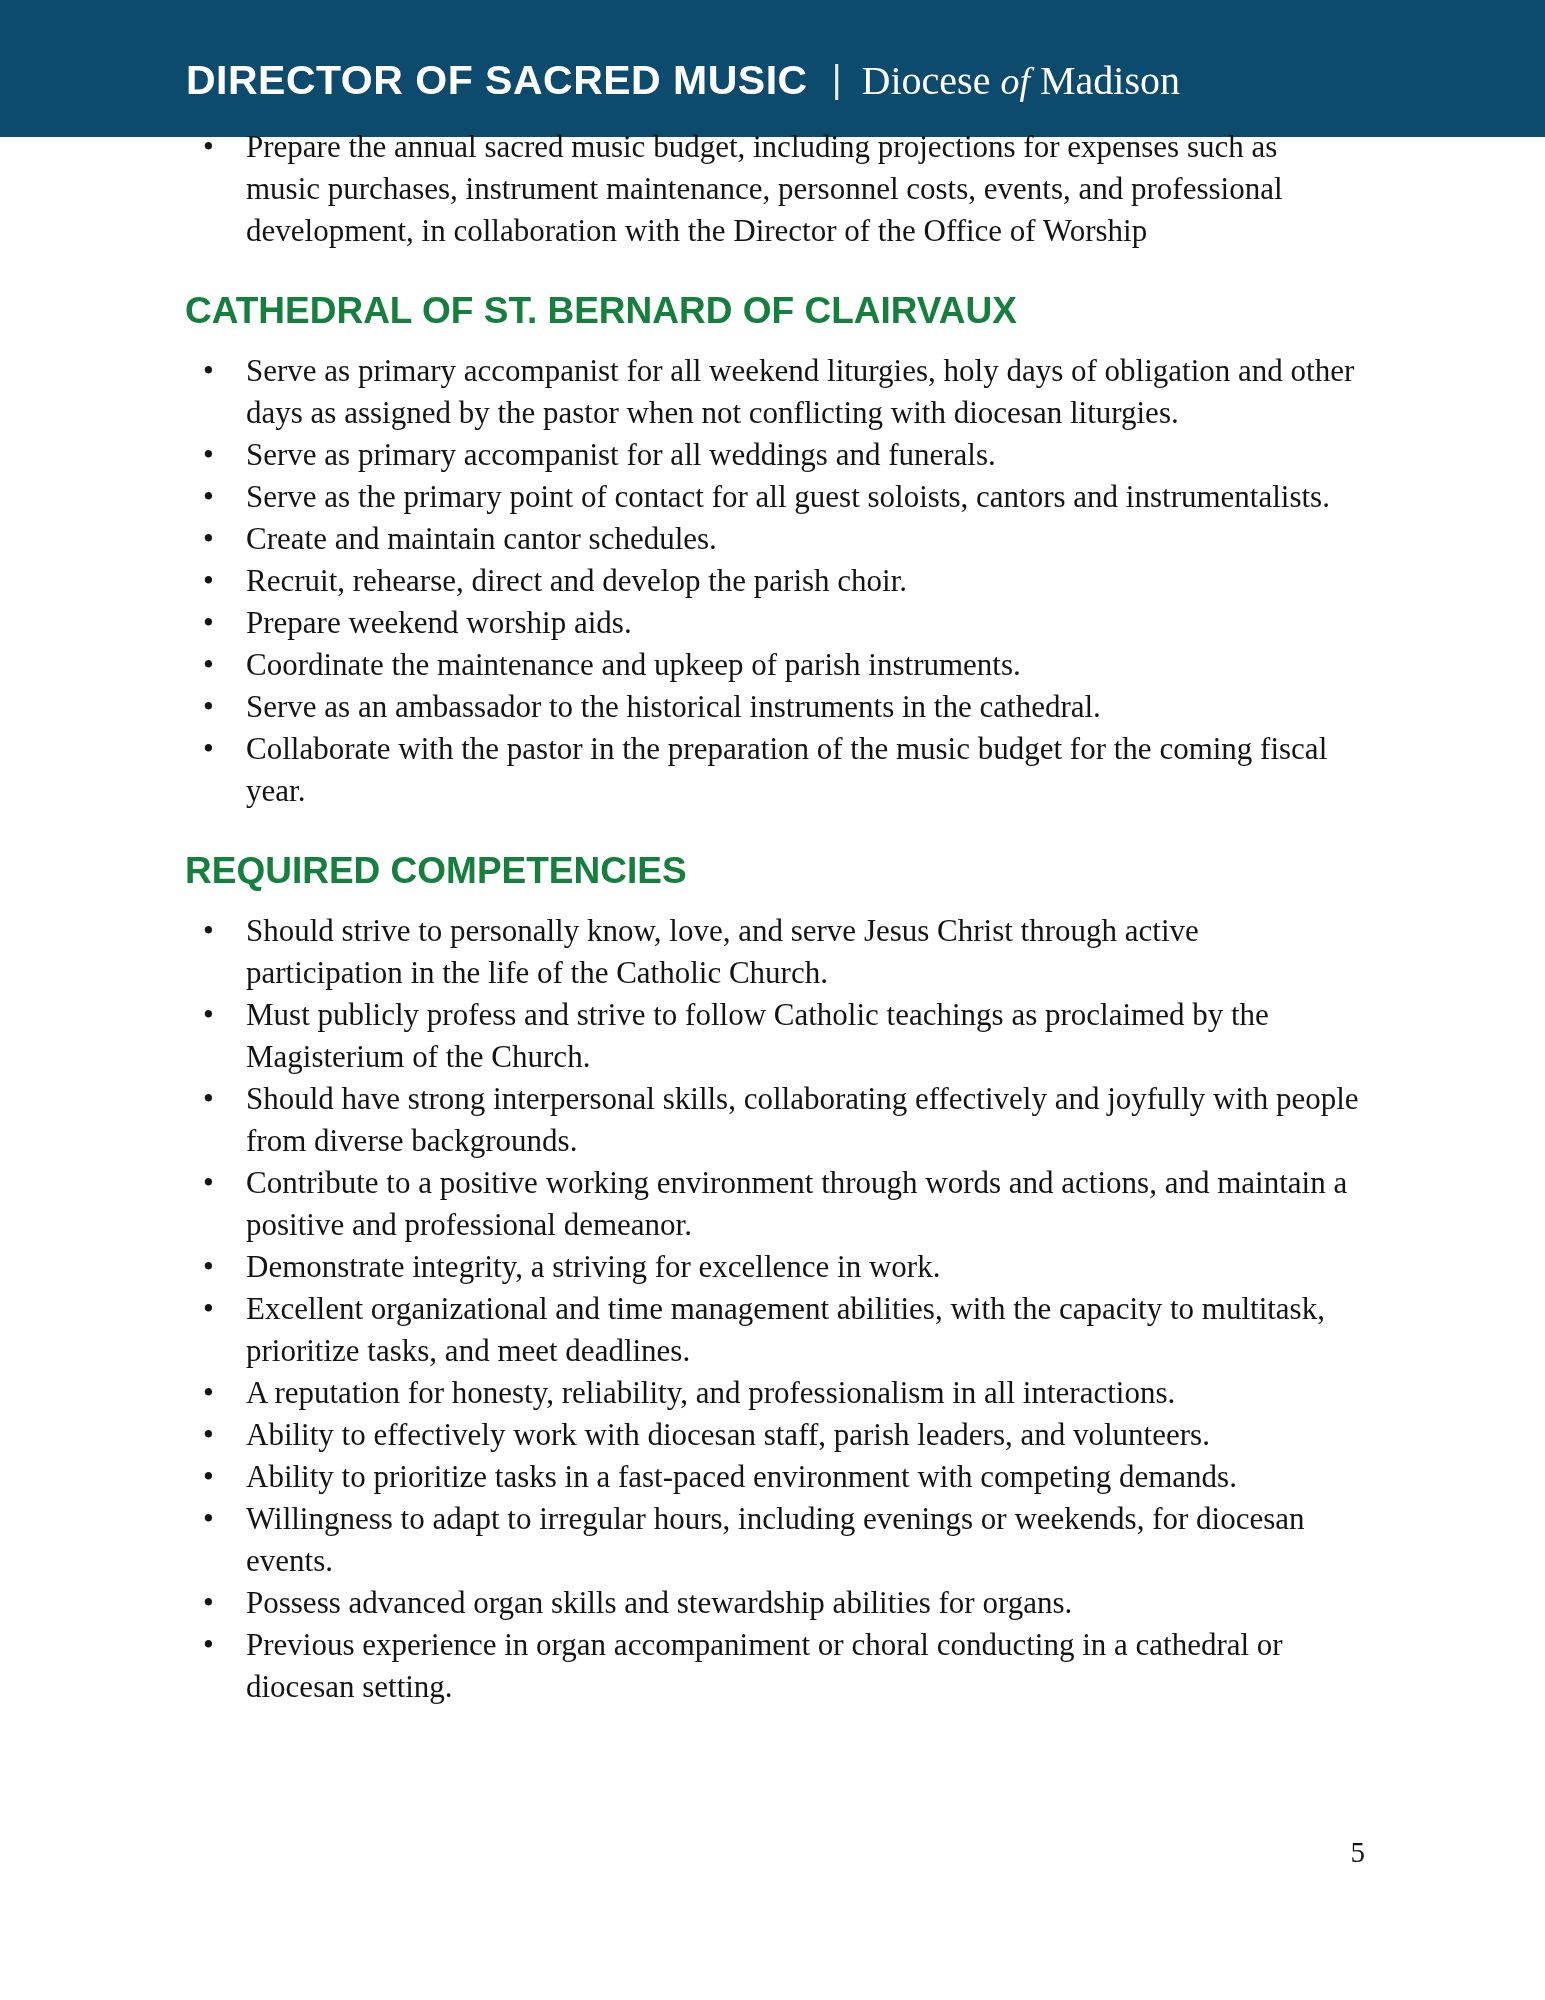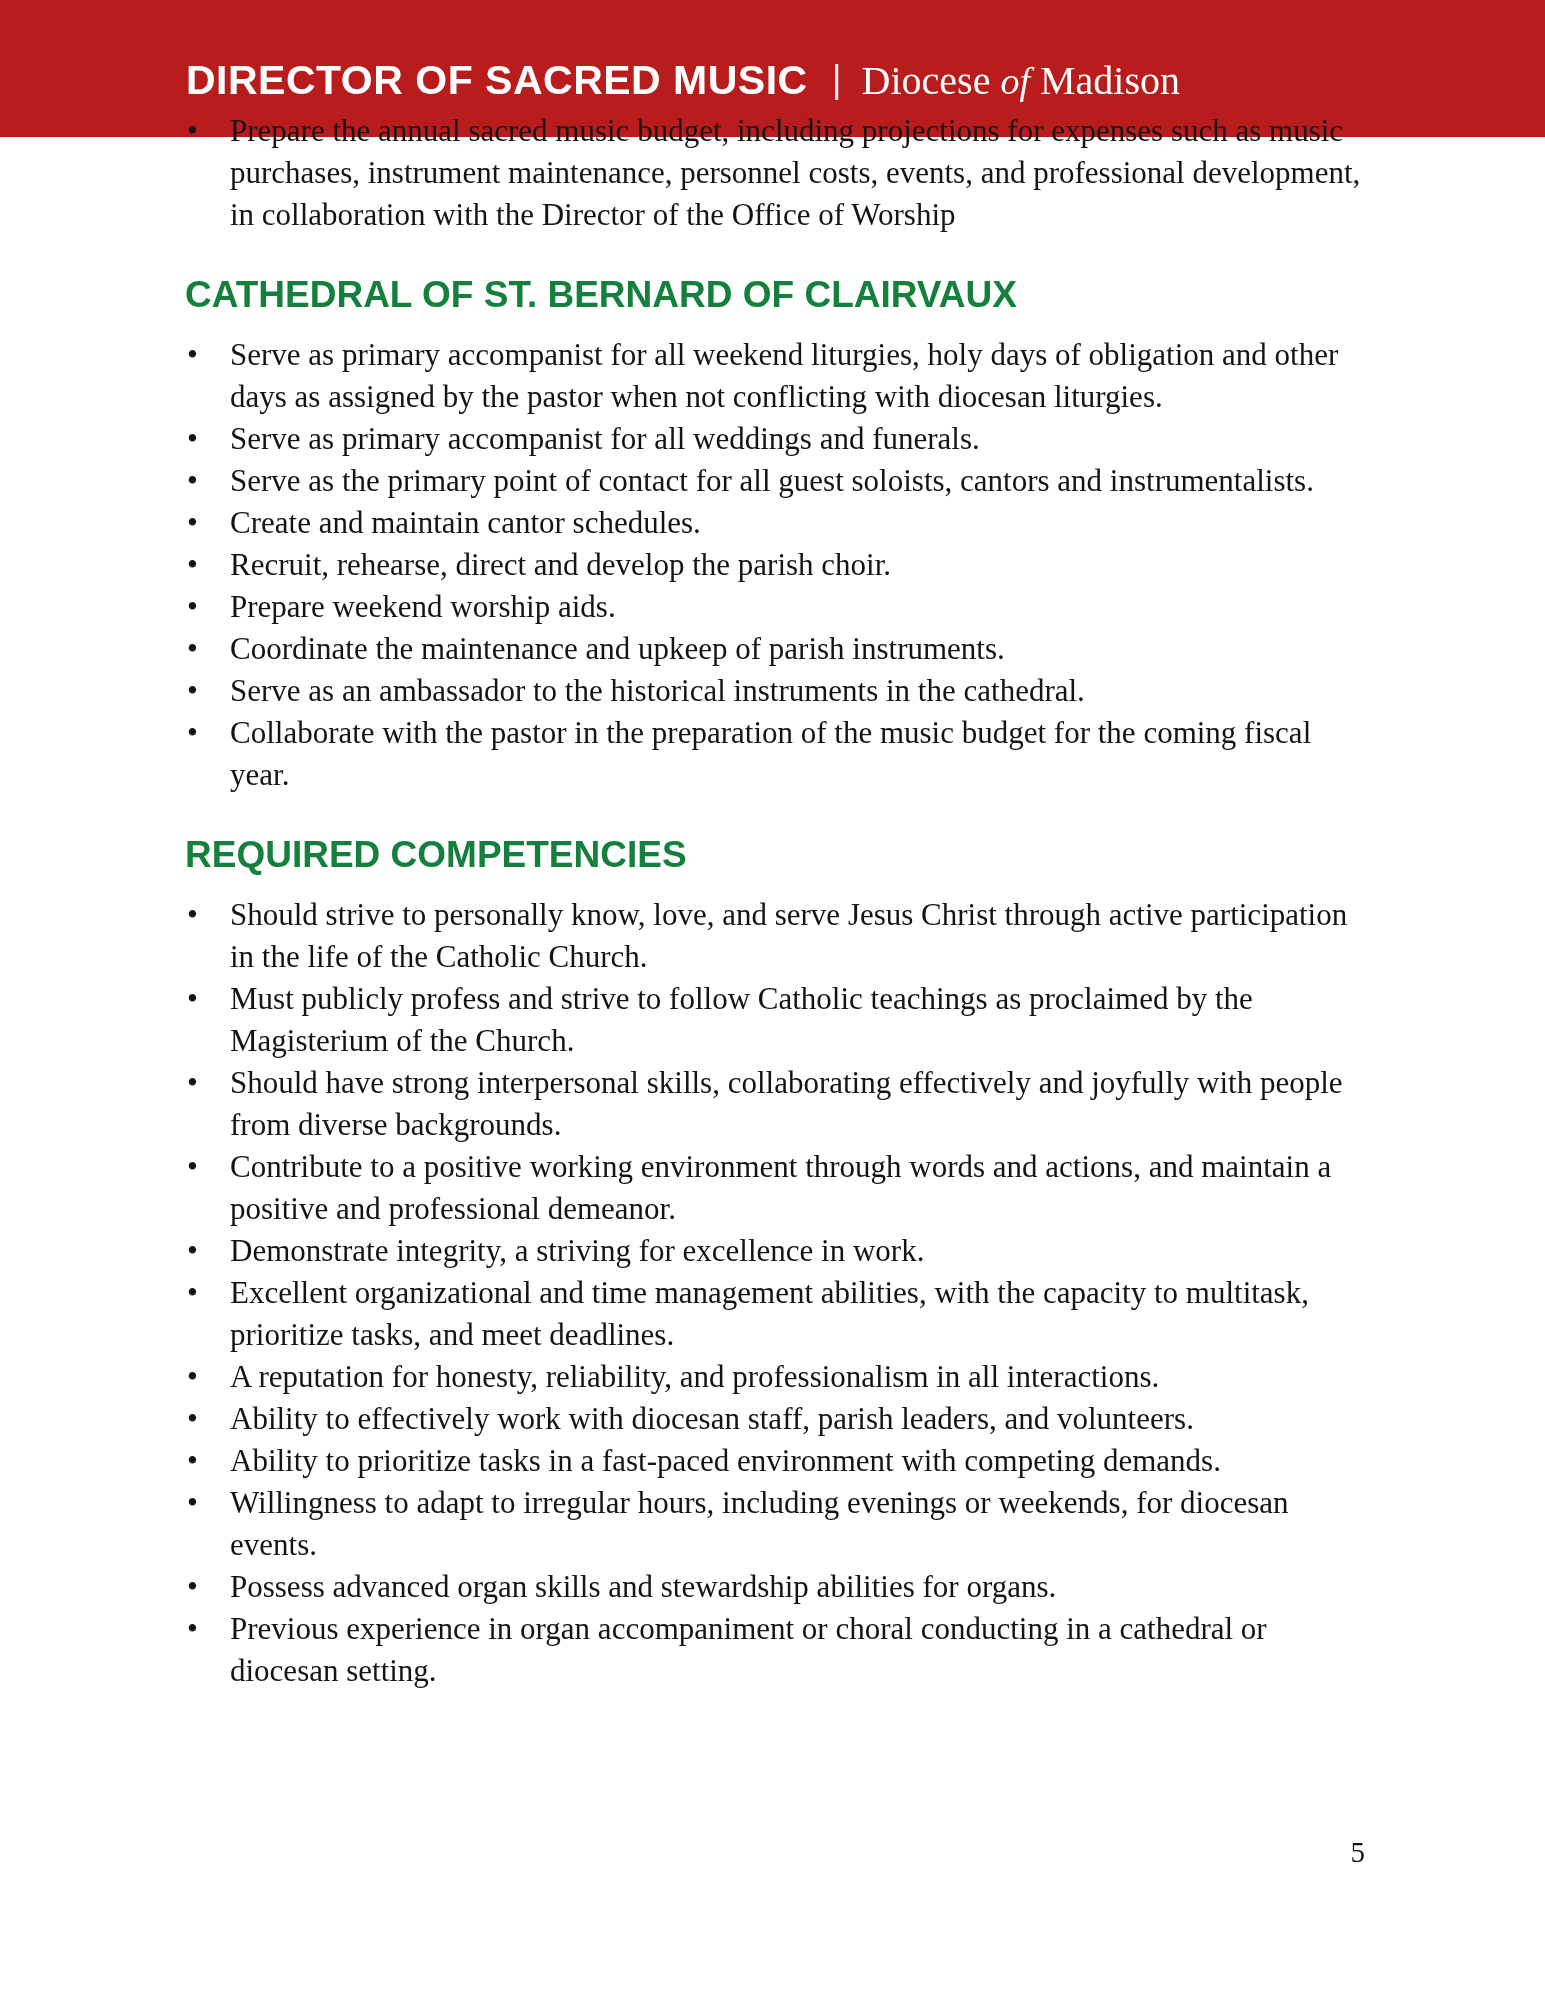--- a/index.html
+++ b/index.html
@@ -15,21 +15,21 @@
     overflow: hidden;
     font-family: "Liberation Serif", serif;
     color: #141414;
   }
   
   .topbar {
     position: absolute;
     top: 0; left: 0;
     width: 100%;
     height: 137px;
-    background: #b91c1c;
+    background: #0c4a6e;
   }
   .topbar-text {
     position: absolute;
     left: 186px;
     top: 60px;
     white-space: nowrap;
     color: #ffffff;
     line-height: 1;
   }
   .doc-title {
@@ -67,21 +67,21 @@
     font-family: "Liberation Sans", sans-serif;
     font-weight: 700;
     font-size: 37px;
     line-height: 46px;
     color: #15803d;
     margin: 36px 0 16px 0;
     letter-spacing: 0px;
   }
   ul.bullets {
     list-style: none;
-    margin: 0;
+    margin: 16px;
     padding: 0;
   }
   ul.bullets li {
     position: relative;
     padding-left: 45px;
     margin: 0;
   }
   ul.bullets li::before {
     content: "\2022";
     position: absolute;

